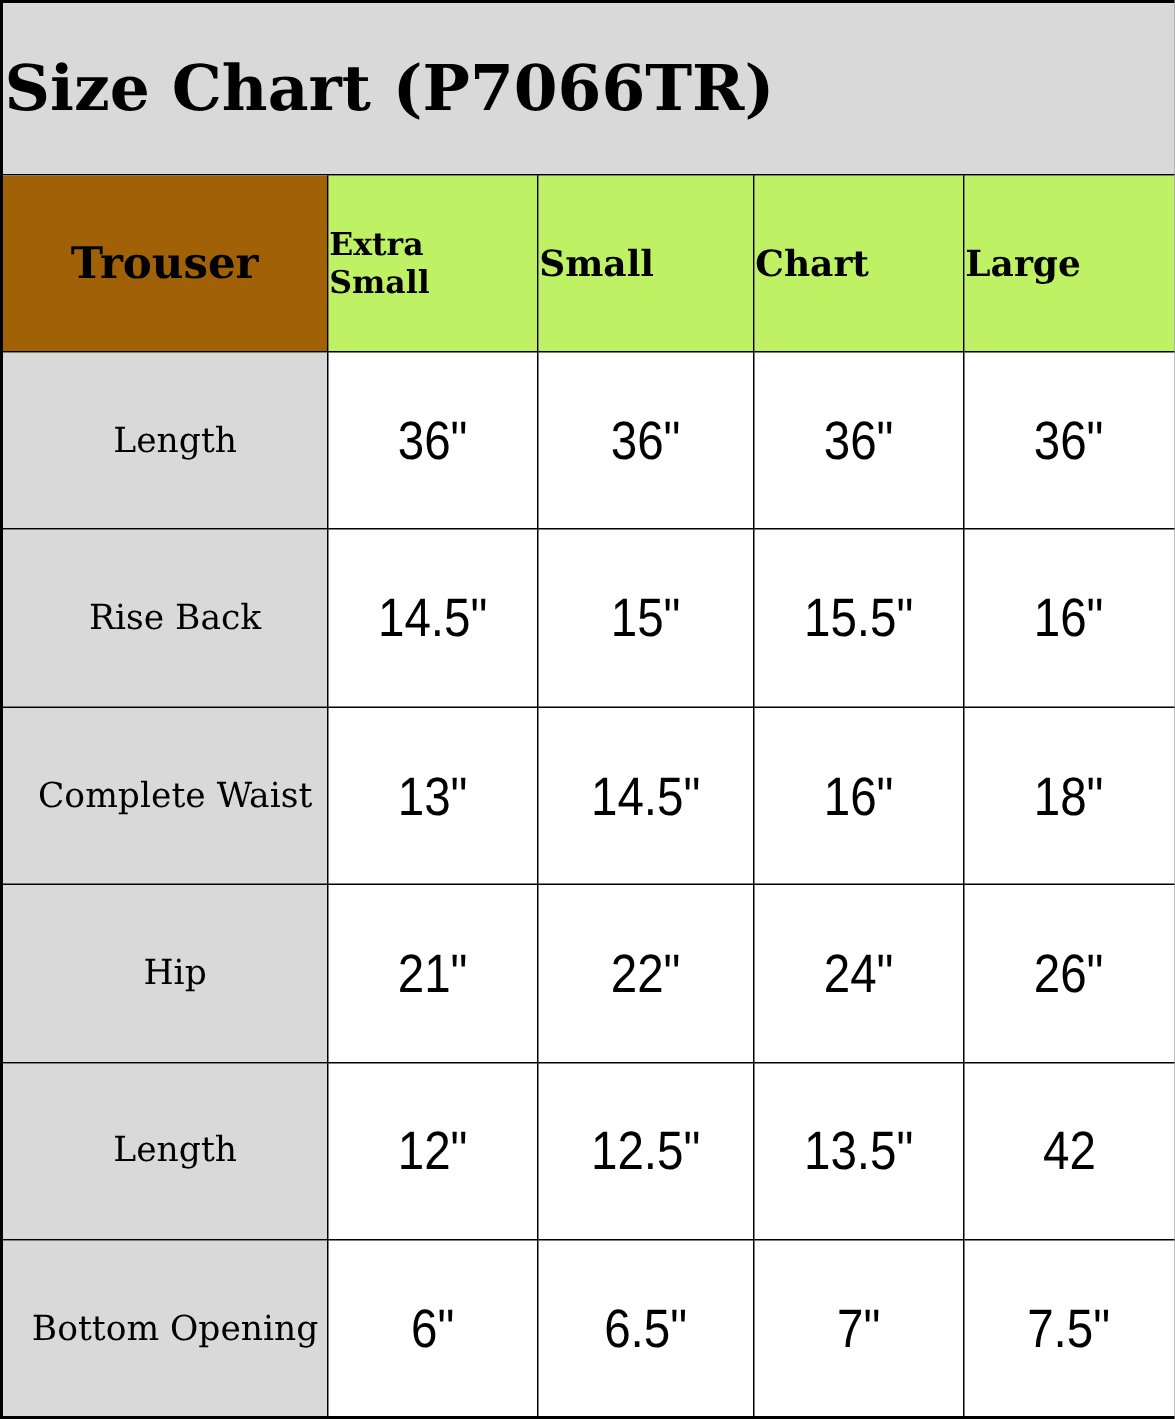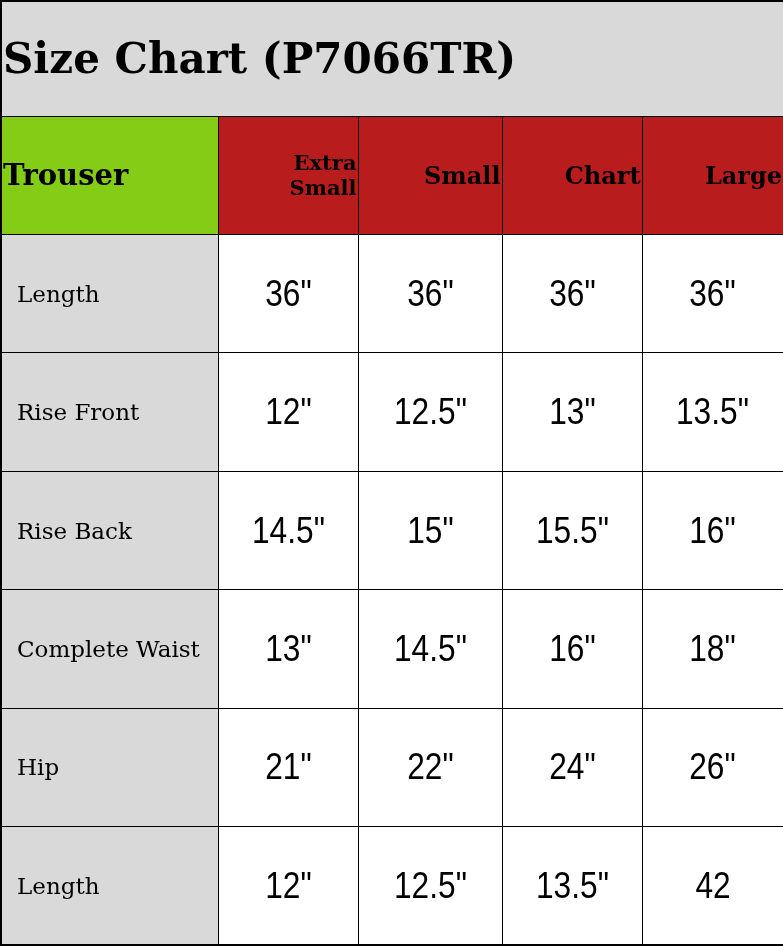--- a/index.html
+++ b/index.html
@@ -32,41 +32,42 @@
     background: #d9d9d9;
     vertical-align: middle;
     font-family: "DejaVu Serif", serif;
     font-weight: bold;
     font-size: 42px;
     letter-spacing: 0px;
   }
   
   tr.header-row { height: 105px; }
   td.corner-cell {
-    background: #84cc16;
+    background: #a16207;
+    text-align: center;
     vertical-align: middle;
     font-family: "DejaVu Serif", serif;
     font-weight: bold;
     font-size: 29px;
   }
   td.col-header {
-    background: #b91c1c;
-    text-align: right;
+    background: #bef264;
+    text-align: left;
     vertical-align: middle;
     font-family: "DejaVu Serif", serif;
     font-weight: bold;
     font-size: 24px;
     margin-top: 30px;
   }
   td.col-header.xs { font-size: 21px; }
   
   tr.data-row { height: 105px; }
   td.row-label {
     background: #d9d9d9;
-    text-align: left;
+    text-align: center;
     vertical-align: middle;
     padding-left: 15px;
     font-family: "DejaVu Serif", serif;
     font-weight: normal;
     font-size: 23px;
     margin-top: 40px;
   }
   td.value-cell {
     background: #ffffff;
     text-align: center;
@@ -113,27 +114,20 @@
     </tr>
 
     <tr class="data-row">
       <td class="row-label">Length</td>
       <td class="value-cell"><span>36"</span></td>
       <td class="value-cell"><span>36"</span></td>
       <td class="value-cell"><span>36"</span></td>
       <td class="value-cell"><span>36"</span></td>
     </tr>
 
-    <tr class="data-row">
-      <td class="row-label">Rise Front</td>
-      <td class="value-cell"><span>12"</span></td>
-      <td class="value-cell"><span>12.5"</span></td>
-      <td class="value-cell"><span>13"</span></td>
-      <td class="value-cell"><span>13.5"</span></td>
-    </tr>
 
     <tr class="data-row">
       <td class="row-label">Rise Back</td>
       <td class="value-cell"><span>14.5"</span></td>
       <td class="value-cell"><span>15"</span></td>
       <td class="value-cell"><span>15.5"</span></td>
       <td class="value-cell"><span>16"</span></td>
     </tr>
 
     <tr class="data-row">
@@ -153,15 +147,22 @@
     </tr>
 
     <tr class="data-row">
       <td class="row-label">Length</td>
       <td class="value-cell"><span>12"</span></td>
       <td class="value-cell"><span>12.5"</span></td>
       <td class="value-cell"><span>13.5"</span></td>
       <td class="value-cell"><span>42</span></td>
     </tr>
 
+    <tr class="data-row">
+      <td class="row-label">Bottom Opening</td>
+      <td class="value-cell"><span>6"</span></td>
+      <td class="value-cell"><span>6.5"</span></td>
+      <td class="value-cell"><span>7"</span></td>
+      <td class="value-cell"><span>7.5"</span></td>
+    </tr>
   </tbody>
     </table>
 </div>
 
 </body></html>

